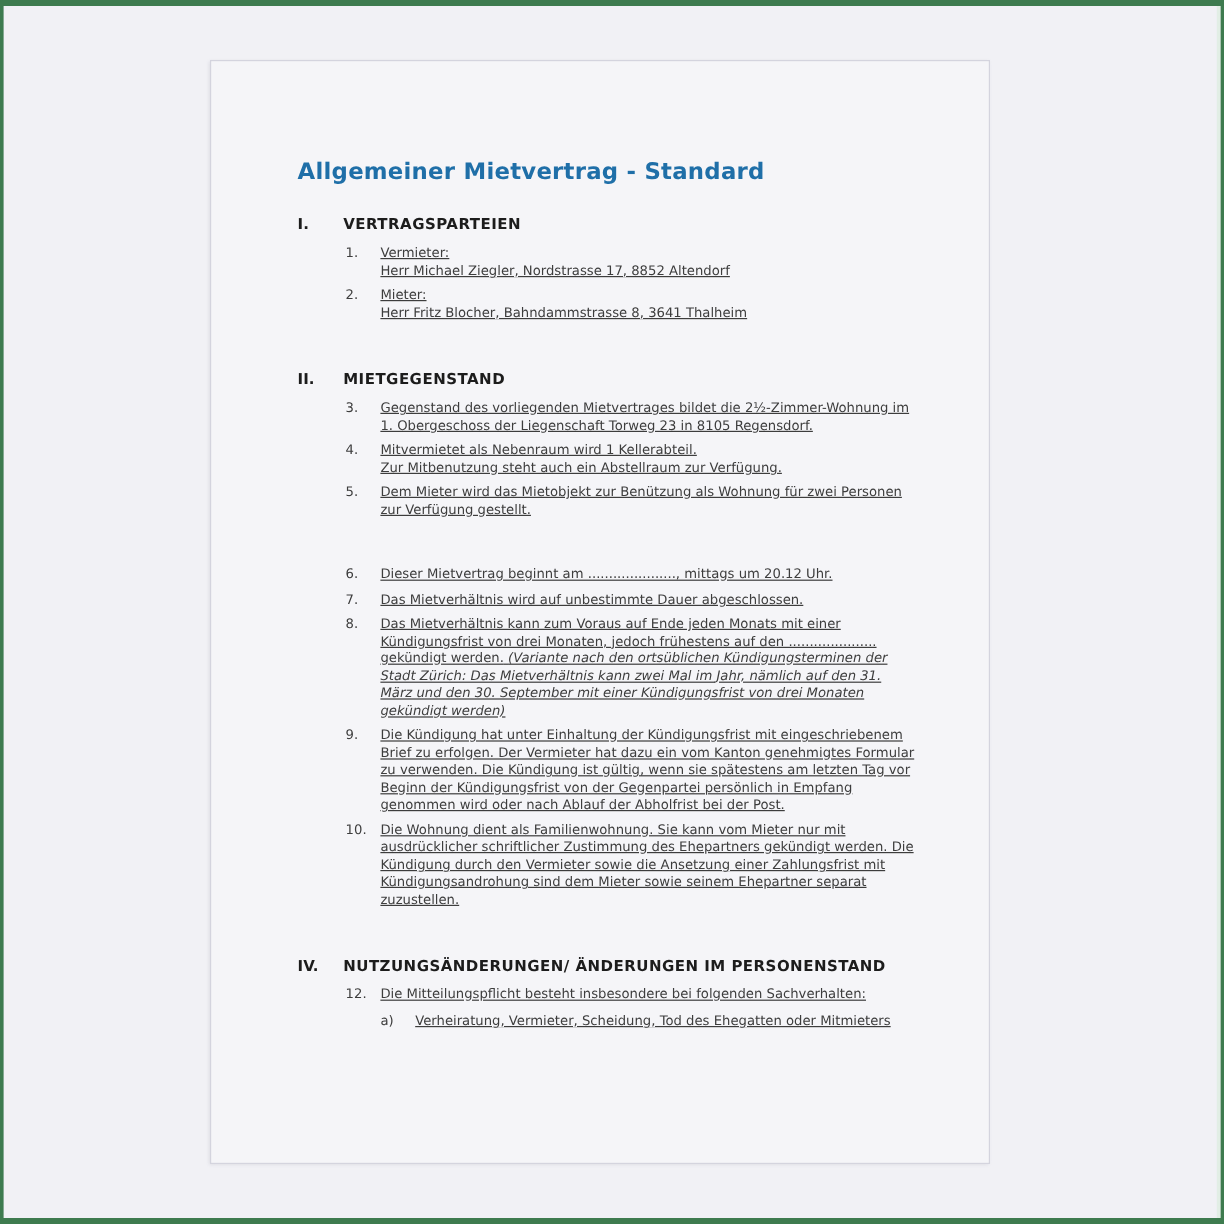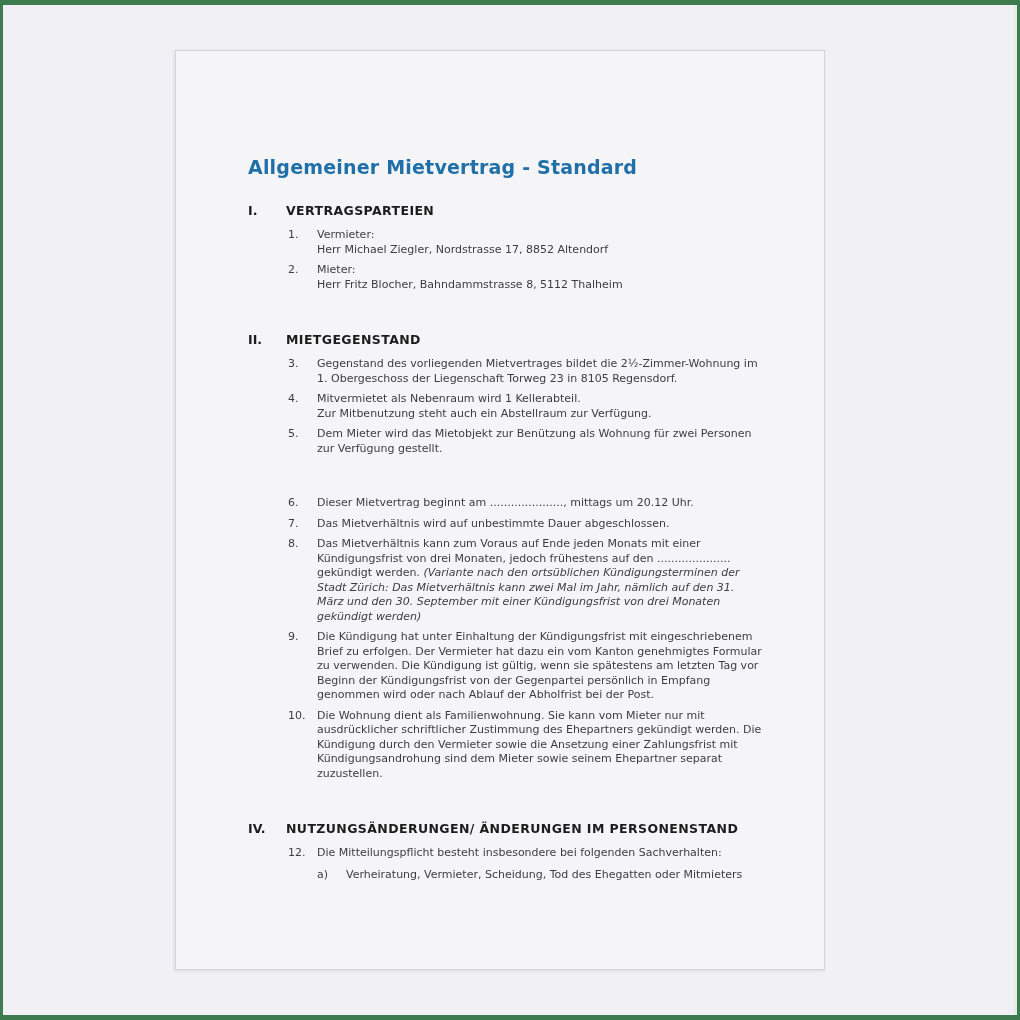--- a/index.html
+++ b/index.html
@@ -29,21 +29,21 @@
     position:absolute; top:0; bottom:0; right:0; width:3px;
     background:#e2eee5;
   }
   .page{
     position:absolute;
     left:172px; top:45px;
     width:650px; height:920px;
     background:var(--paper);
     border:1px solid #d4d4de;
     box-shadow:-1px 1px 3px rgba(110,110,140,0.18);
-    padding:104px 60px 0 72px;
+    padding:80px 60px 0 72px;
   }
   h1.doc-title{
     font-size:19px;
     line-height:24px;
     font-weight:bold;
     color:var(--accent);
     letter-spacing:0.2px;
     margin-bottom:24px;
   }
   section{ margin-top:40px; }
@@ -60,21 +60,21 @@
   .numeral{ width:38px; flex:0 0 38px; letter-spacing:0; }
   .items{ margin-left:40px; }
   .item{
     display:flex;
     font-size:11px;
     line-height:14.5px;
     color:var(--body-ink);
     margin-bottom:6px;
   }
   .item .num{ width:29px; flex:0 0 29px; }
-  .item .txt-wrap{ flex:1; }
+  .item .txt-wrap{ flex:1;text-decoration:underline; }
   .txt{ white-space:pre-line; }
   .italic{ font-style:italic; }
   .sub-row{ margin-left:29px; margin-top:7px; }
 </style>
 </head>
 <body>
 
 <div class="frame">
   <div class="frame-inner-right"></div>
 
@@ -89,21 +89,21 @@
       </div>
       <div class="items">
         <div class="item">
           <span class="num">1.</span>
           <span class="txt txt-wrap">Vermieter:
 Herr Michael Ziegler, Nordstrasse 17, 8852 Altendorf</span>
         </div>
         <div class="item">
           <span class="num">2.</span>
           <span class="txt txt-wrap">Mieter:
-Herr Fritz Blocher, Bahndammstrasse 8, 5112 Thalheim</span>
+Herr Fritz Blocher, Bahndammstrasse 8, 3641 Thalheim</span>
         </div>
       </div>
     </section>
 
     <section>
       <div class="sec-head">
         <span class="numeral">II.</span>
         <span class="sec-title">MIETGEGENSTAND</span>
       </div>
       <div class="items">

